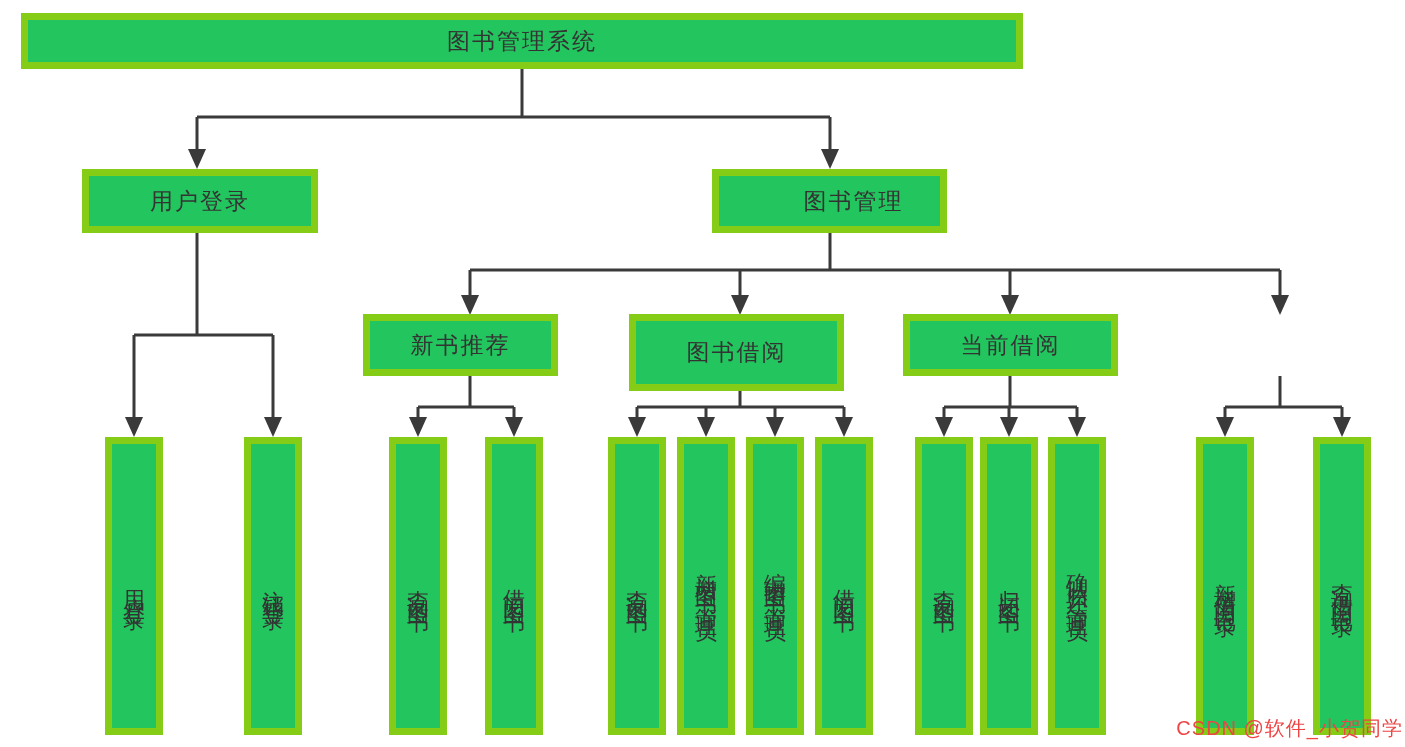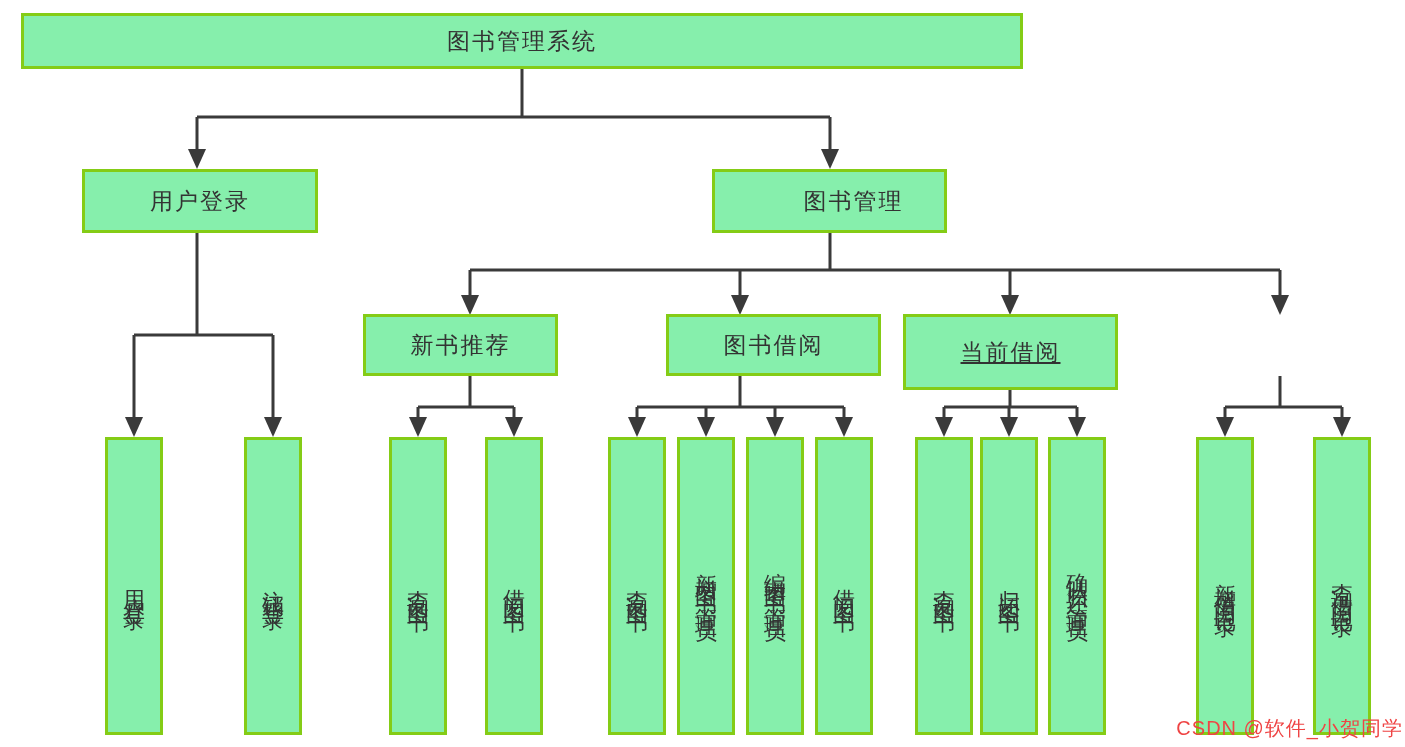--- a/index.html
+++ b/index.html
@@ -3,22 +3,22 @@
 <meta charset="utf-8">
 <style>
   html,body { margin:0; padding:0; background:#ffffff; }
   .canvas {
     position:relative; width:1405px; height:747px; background:#ffffff;
     font-family:"Liberation Sans","DejaVu Sans",sans-serif; color:#333333;
     overflow:hidden;
   }
   .connectors { position:absolute; left:0; top:0; }
   .node {
-    position:absolute; box-sizing:border-box; background:#86efac;
-    border:3px solid #84cc16; display:flex; align-items:center; justify-content:center;
+    position:absolute; box-sizing:border-box; background:#22c55e;
+    border:7px solid #84cc16; display:flex; align-items:center; justify-content:center;
     font-size:23px; white-space:nowrap; letter-spacing:2px;
   }
   .leaf {
     writing-mode:vertical-rl; text-orientation:mixed;
     font-size:22px; letter-spacing:7px; white-space:normal;
     width:58px; height:298px; top:437px;
   }
   .watermark {
     position:absolute; top:715px; right:2px; z-index:9;
     font-size:20px; color:#ef4444; letter-spacing:1px;
@@ -61,22 +61,22 @@
       <polygon points="1333,417 1351,417 1342,437"></polygon>
     </g>
   </svg>
 
   <div class="node" style="left:21px; top:13px; width:1002px; height:56px;">图书管理系统</div>
 
   <div class="node" style="left:82px; top:169px; width:236px; height:64px;">用户登录</div>
   <div class="node" style="left:712px; top:169px; width:235px; height:64px;padding-left:48px;">图书管理</div>
 
   <div class="node" style="left:363px; top:314px; width:195px; height:62px;">新书推荐</div>
-  <div class="node" style="left:666px; top:314px; width:215px; height:62px;">图书借阅</div>
-  <div class="node" style="left:903px; top:314px; width:215px; height:76px;text-decoration:underline;">当前借阅</div>
+  <div class="node" style="left:629px; top:314px; width:215px; height:77px;">图书借阅</div>
+  <div class="node" style="left:903px; top:314px; width:215px; height:62px;">当前借阅</div>
 
   <div class="node leaf" style="left:105px;">用户登录</div>
   <div class="node leaf" style="left:244px;">注销登录</div>
 
   <div class="node leaf" style="left:389px;">查询图书</div>
   <div class="node leaf" style="left:485px;">借阅图书</div>
 
   <div class="node leaf" style="left:608px;">查询图书</div>
   <div class="node leaf" style="left:677px;">新增图书（管理员）</div>
   <div class="node leaf" style="left:746px;">编辑图书（管理员）</div>

